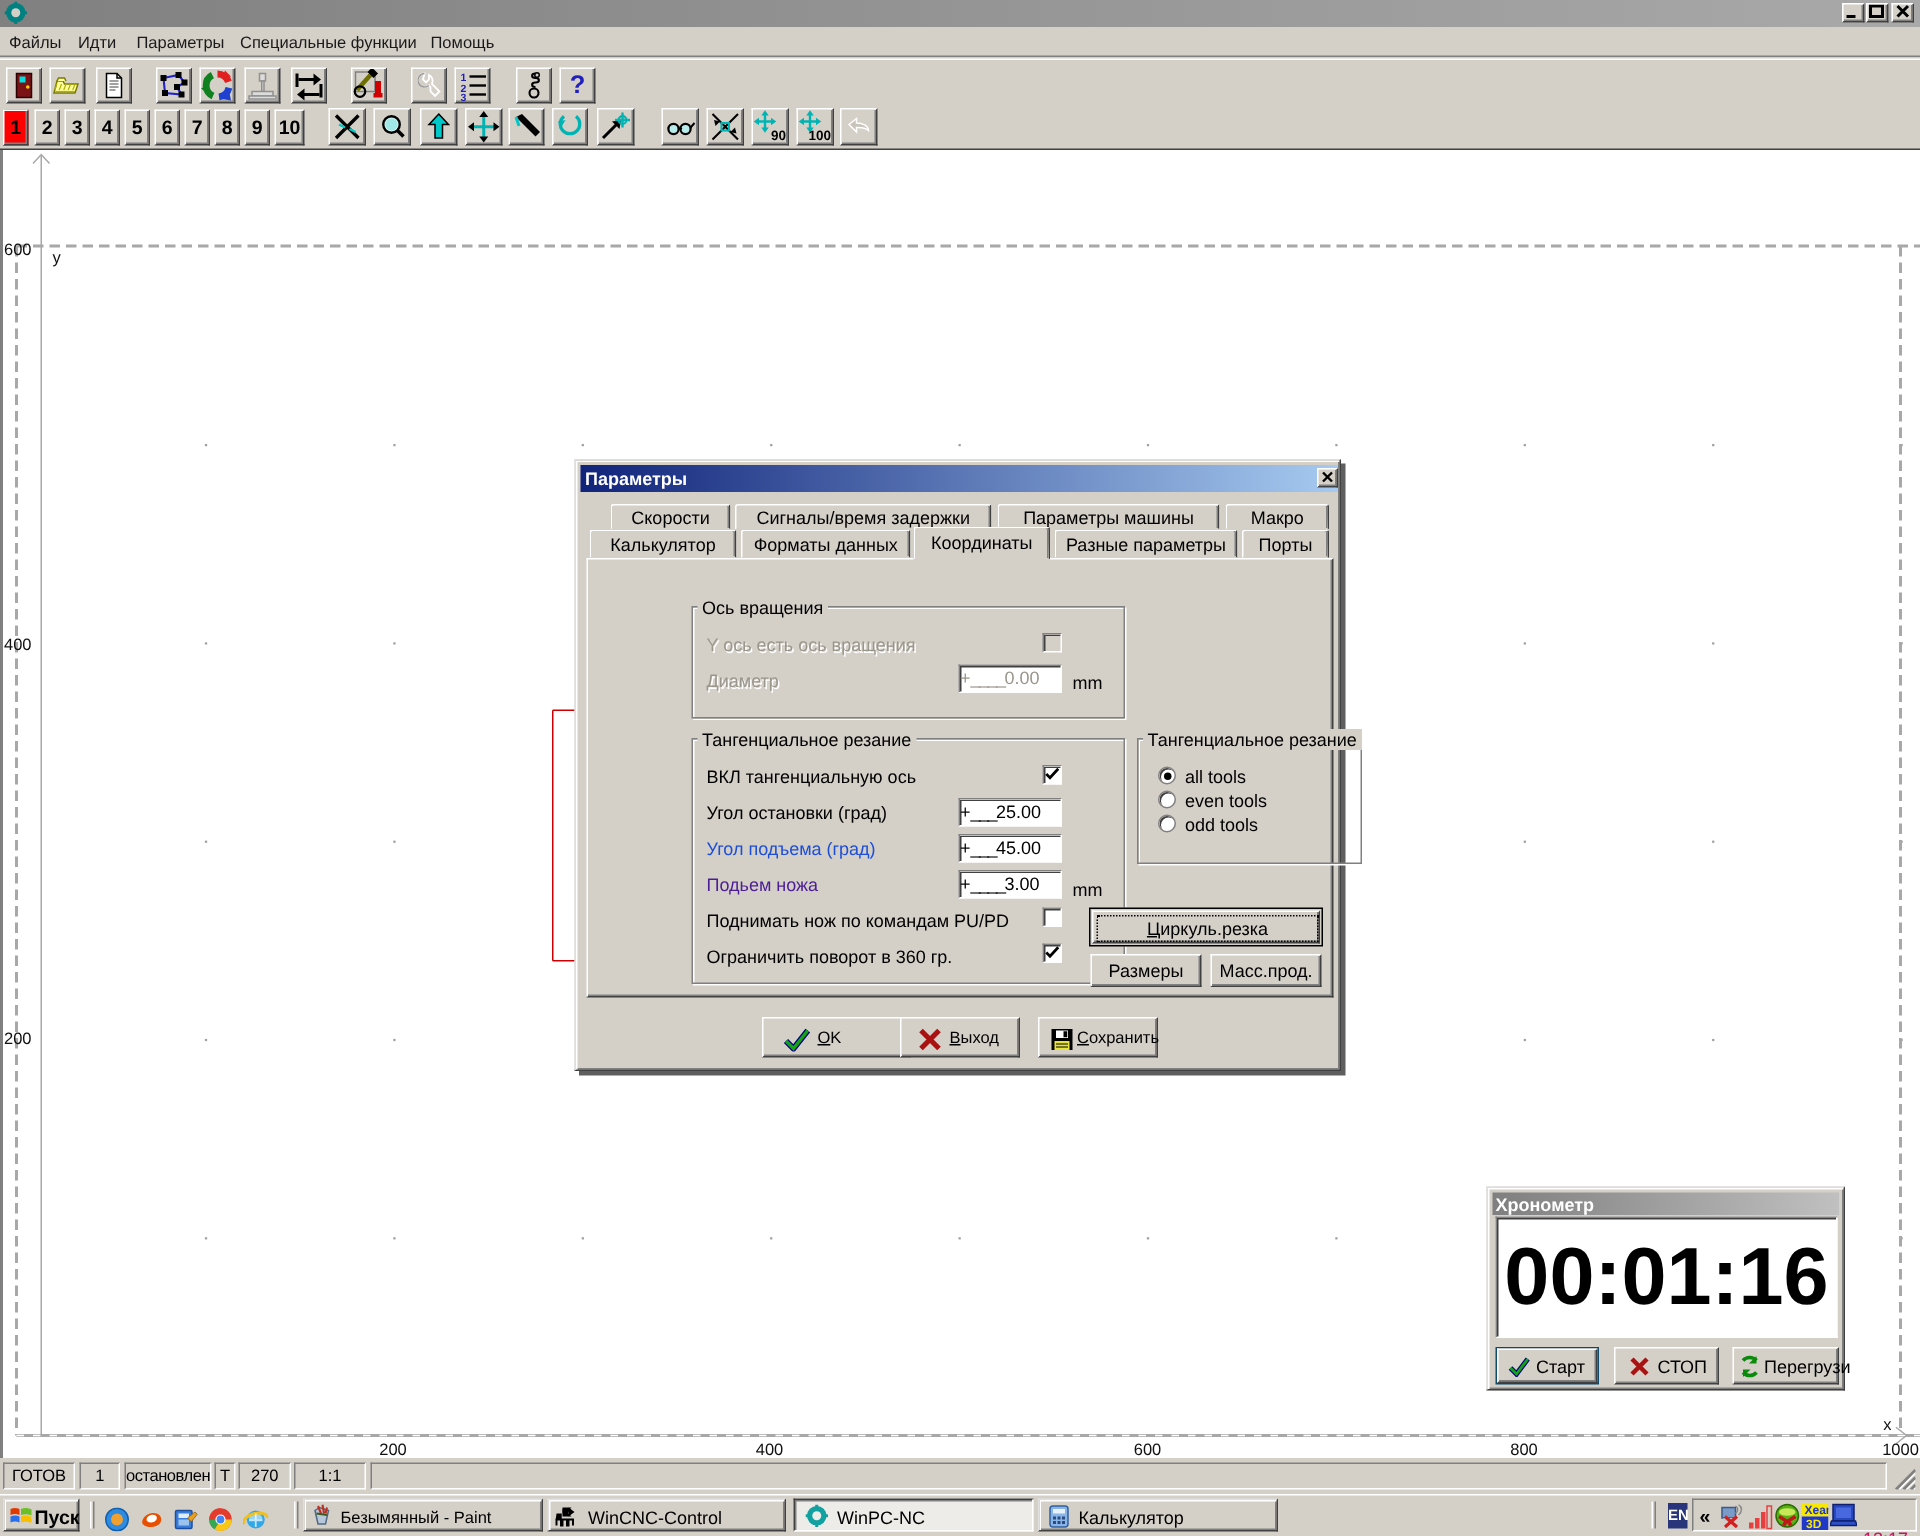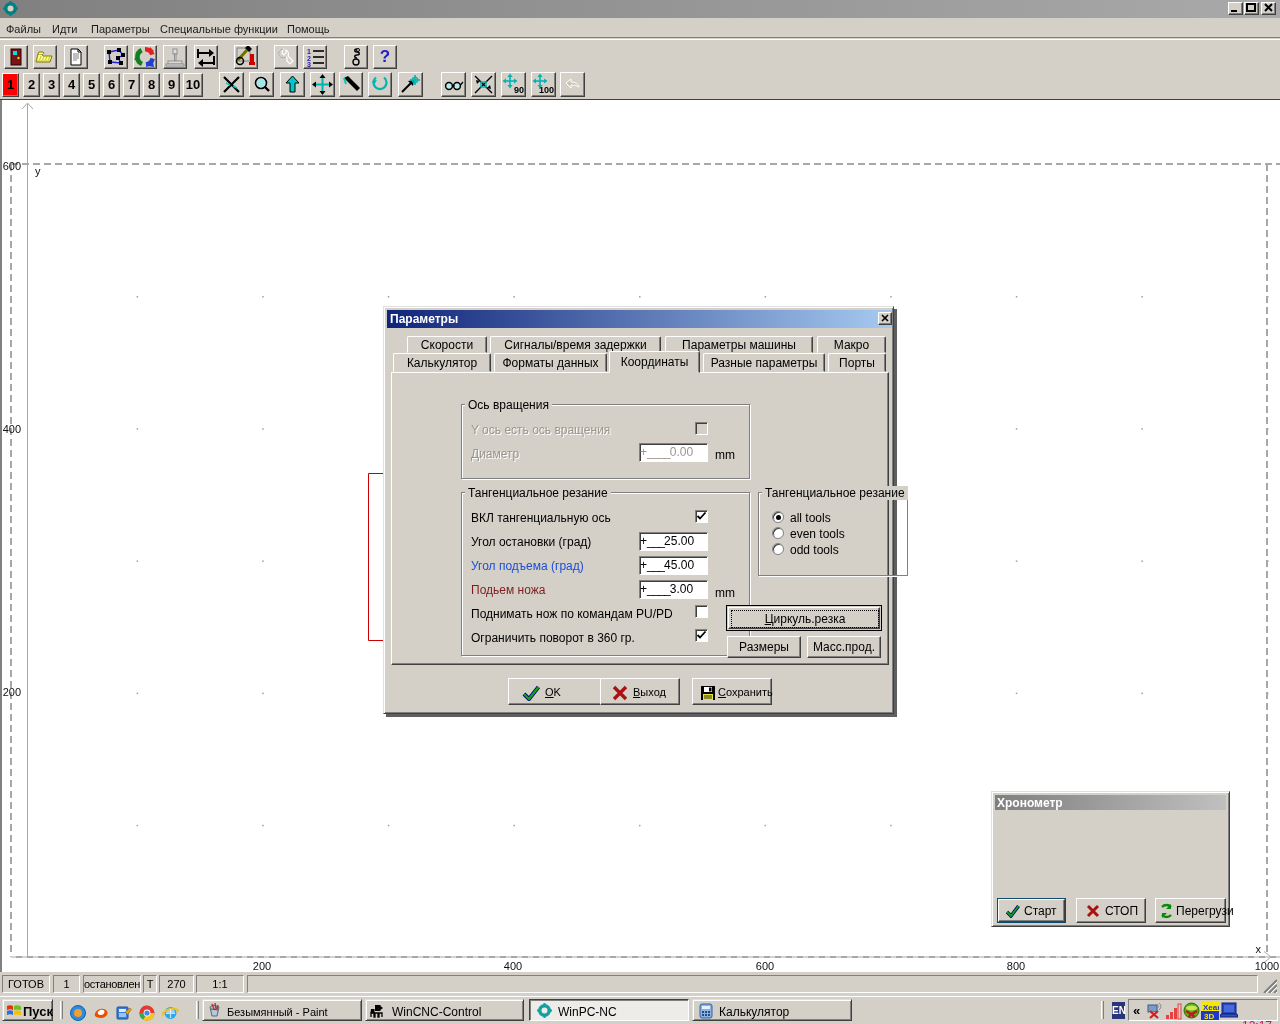--- a/index.html
+++ b/index.html
@@ -363,21 +363,21 @@
     <div class="group abs" style="left:27px;top:119px;width:289px;height:164px;">
       <div class="glabel" style="left:3px;">Тангенциальное резание</div>
       <div class="abs" style="left:9px;top:18px;font-size:12px;color:#000;">ВКЛ тангенциальную ось</div>
       <div class="cb" style="left:233px;top:17px;"><svg width="11" height="11" viewBox="0 0 11 11">
             <path d="M1.5 5 L4 7.5 L9.5 1.5" fill="none" stroke="#000" stroke-width="1.8"></path>
           </svg></div>
       <div class="abs" style="left:9px;top:42px;font-size:12px;color:#000;">Угол остановки (град)</div>
       <div class="field abs" style="left:177px;top:39px;width:69px;height:19px;line-height:17px;">+<span style="letter-spacing:-1px;">___</span>25.00</div>
       <div class="abs" style="left:9px;top:66px;font-size:12px;color:#1d4ed8;">Угол подъема (град)</div>
       <div class="field abs" style="left:177px;top:63px;width:69px;height:19px;line-height:17px;">+<span style="letter-spacing:-1px;">___</span>45.00</div>
-      <div class="abs" style="left:9px;top:90px;font-size:12px;color:#7f1d1d;">Подьем ножа</div>
+      <div class="abs" style="left:9px;top:90px;font-size:12px;color:#4c1d95;">Подьем ножа</div>
       <div class="field abs" style="left:177px;top:87px;width:69px;height:19px;line-height:17px;">+<span style="letter-spacing:-1px;">____</span>3.00</div>
       <div class="abs" style="left:253px;top:93px;font-size:12px;color:#000;">mm</div>
       <div class="abs" style="left:9px;top:114px;font-size:12px;color:#000;">Поднимать нож по командам PU/PD</div>
       <div class="cb" style="left:233px;top:112px;"></div>
       <div class="abs" style="left:9px;top:138px;font-size:12px;color:#000;">Ограничить поворот в 360 гр.</div>
       <div class="cb" style="left:233px;top:136px;"><svg width="11" height="11" viewBox="0 0 11 11">
             <path d="M1.5 5 L4 7.5 L9.5 1.5" fill="none" stroke="#000" stroke-width="1.8"></path>
           </svg></div>
     </div>
 
@@ -424,20 +424,23 @@
           <line x1="4" y1="13" x2="12" y2="13"></line>
         </g>
       </svg>
     <div class="abs" style="left:25px;top:7px;font-size:11px;"><u>С</u>охранить</div>
   </div>
 </div>
 
 <div class="abs" style="left:991px;top:791px;width:239px;height:136px;background:#d4d0c8;border:1px solid;border-color:#dfdfdf #404040 #404040 #dfdfdf;box-shadow:inset 1px 1px 0 #fff, inset -1px -1px 0 #808080;">
   <div class="abs" style="left:3px;top:3px;width:231px;height:15px;background:linear-gradient(90deg,#7f7f7f,#c0c0c0);">
     <div class="abs" style="left:2px;top:1px;font-size:12px;font-weight:bold;color:#fff;">Хронометр</div>
+  </div>
+  <div class="abs" style="left:5px;top:19px;width:228px;height:81px;background:#fff;border:1px solid;border-color:#808080 #fff #fff #808080;box-shadow:inset 1px 1px 0 #404040;">
+    <div class="abs" style="left:0;top:12px;width:226px;text-align:center;font-size:54px;font-weight:bold;color:#000;letter-spacing:0;line-height:54px;">00:01:16</div>
   </div>
   <div class="abs" style="left:5px;top:106px;width:69px;height:25px;border:1px solid #0c4a6e;background:#d4d0c8;">
     <div class="abs" style="left:0;top:0;width:67px;height:23px;border:1px solid;border-color:#fff #404040 #404040 #fff;box-shadow:inset -1px -1px 0 #808080;">
       <svg class="abs" style="left:6px;top:4px;" width="15" height="14" viewBox="0 0 15 14">
           <path d="M2 8 L6 12 L13.5 2" fill="none" stroke="#000080" stroke-width="3.4"></path>
           <path d="M2 8 L6 12 L13.5 2" fill="none" stroke="#11a511" stroke-width="1.8"></path>
         </svg>
       <div class="abs" style="left:25px;top:4px;font-size:12px;">Старт</div>
     </div>
   </div>

